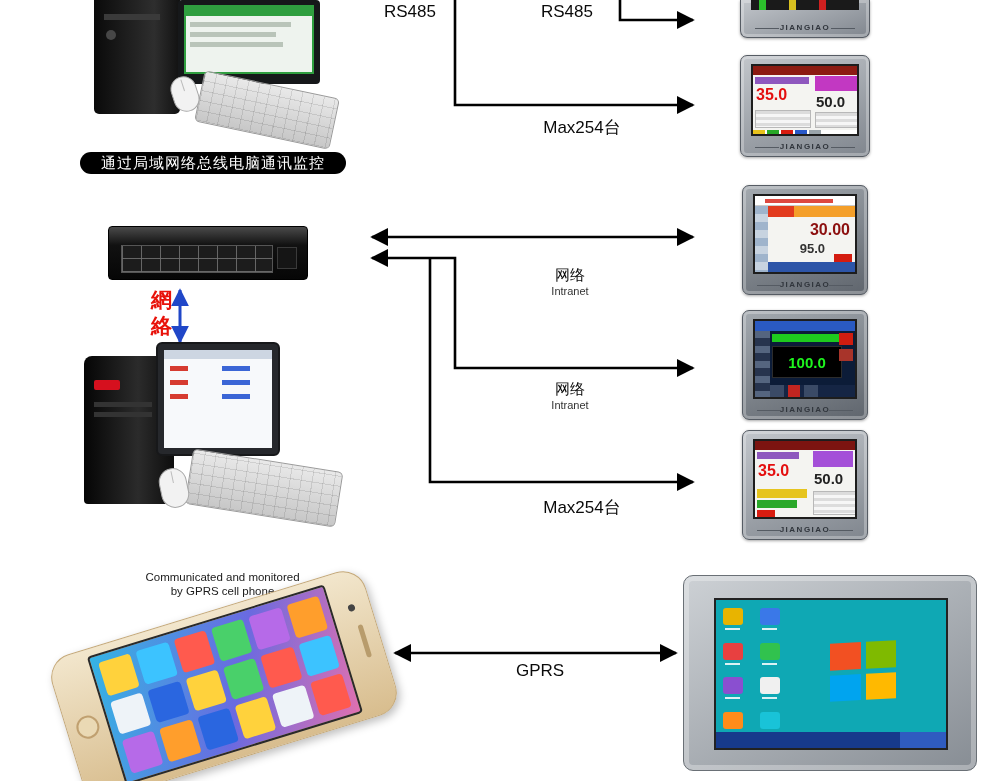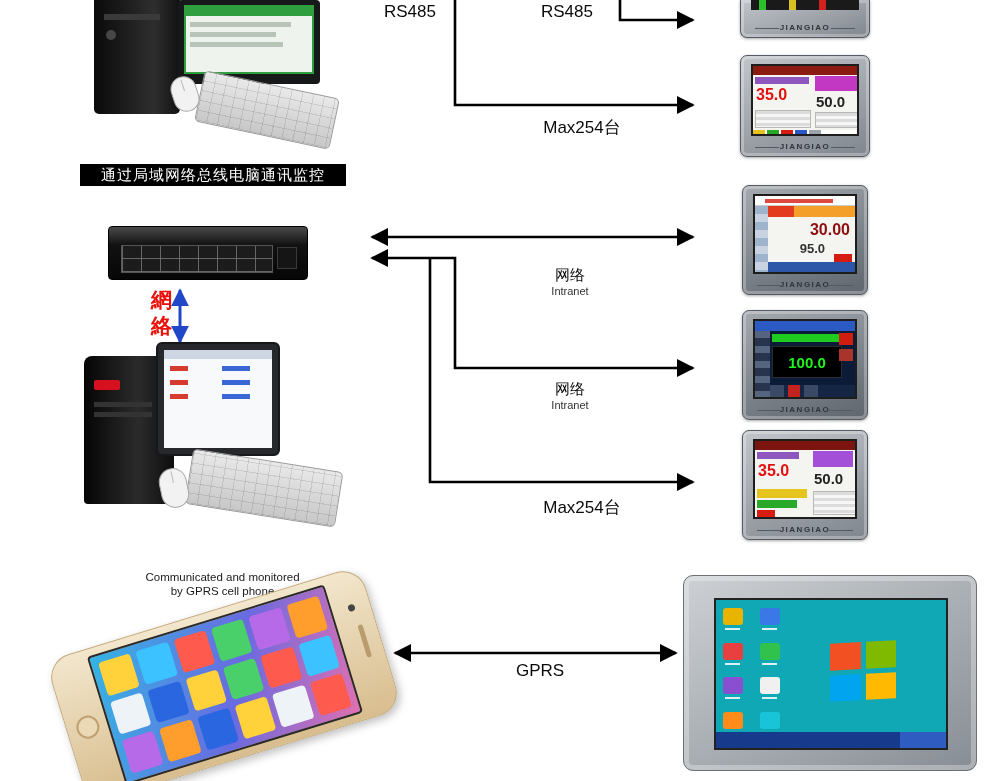--- a/index.html
+++ b/index.html
@@ -217,21 +217,21 @@
       <b class="abs cb-temp">35.0</b>
       <i class="abs cb-grid1"></i>
       <i class="abs cb-mag"></i>
       <b class="abs cb-humi">50.0</b>
       <i class="abs cb-grid2"></i>
       <i class="abs cb-strip"></i>
     </div>
     <div class="brand">JIANGIAO</div>
   </div>
 
-  <div class="banner" style="top:164px;">通过局域网络总线电脑通讯监控</div>
+  <div class="banner" style="top:152px;border-radius:11px;">通过局域网络总线电脑通讯监控</div>
 
   <div class="switch">
     <i class="ports abs"></i>
     <i class="leds abs"></i>
   </div>
 
   <div class="wangluo">網絡</div>
 
   <div class="pcmid">
     <div class="t2">

